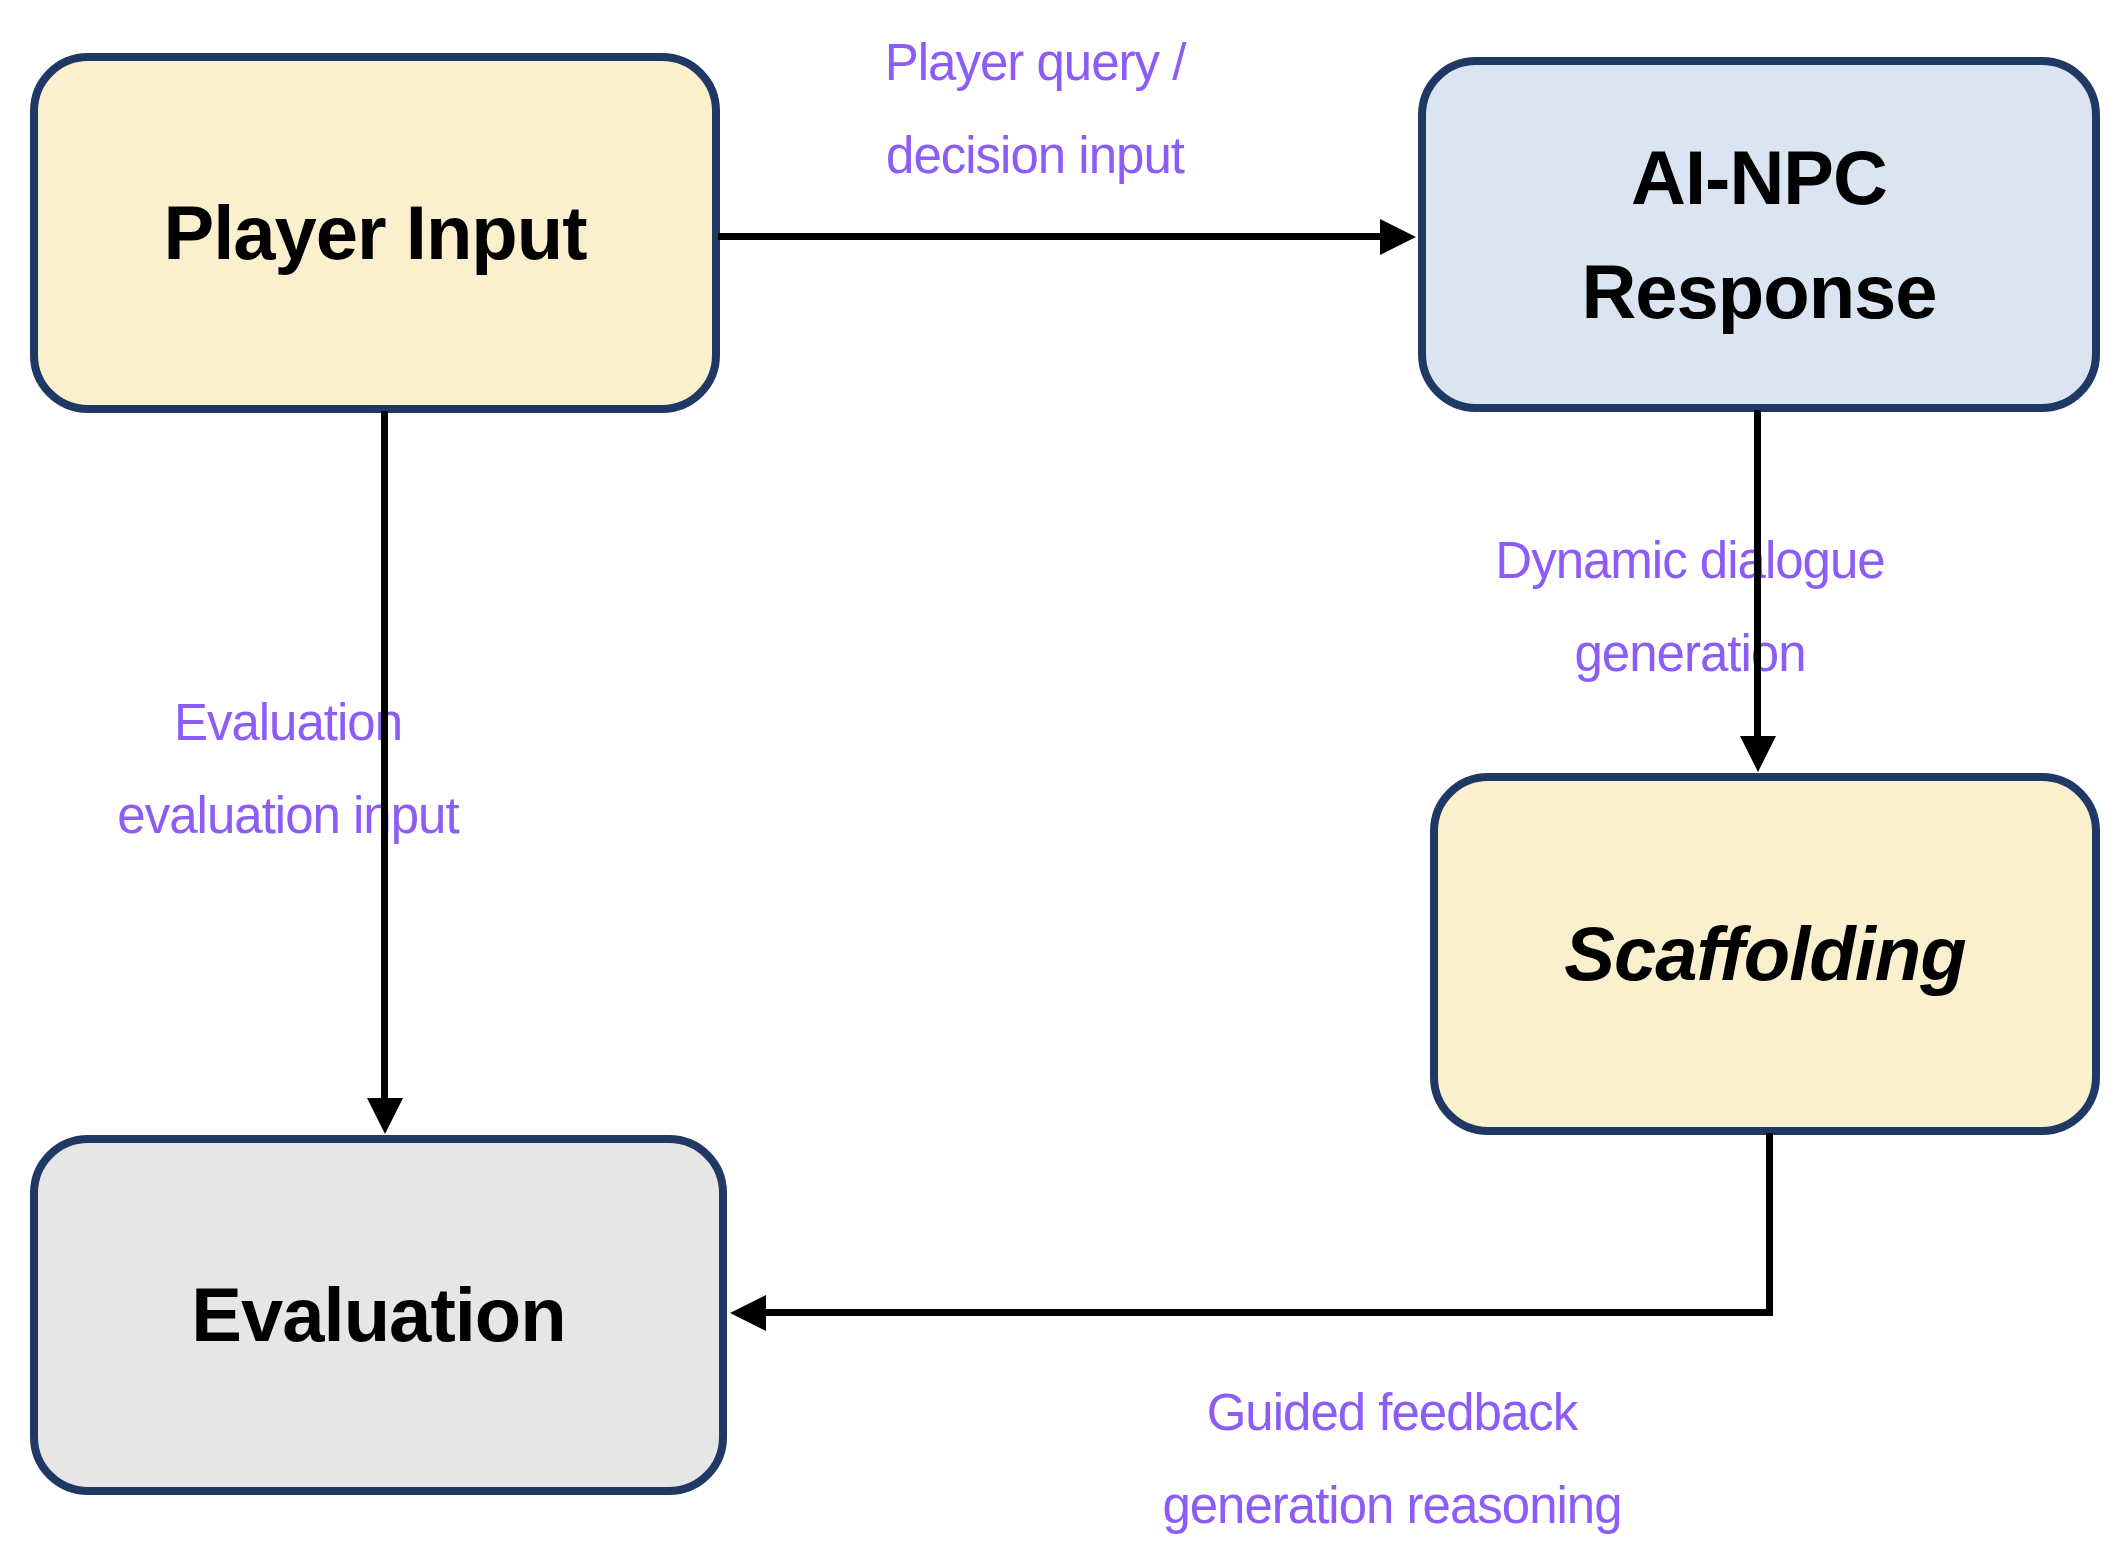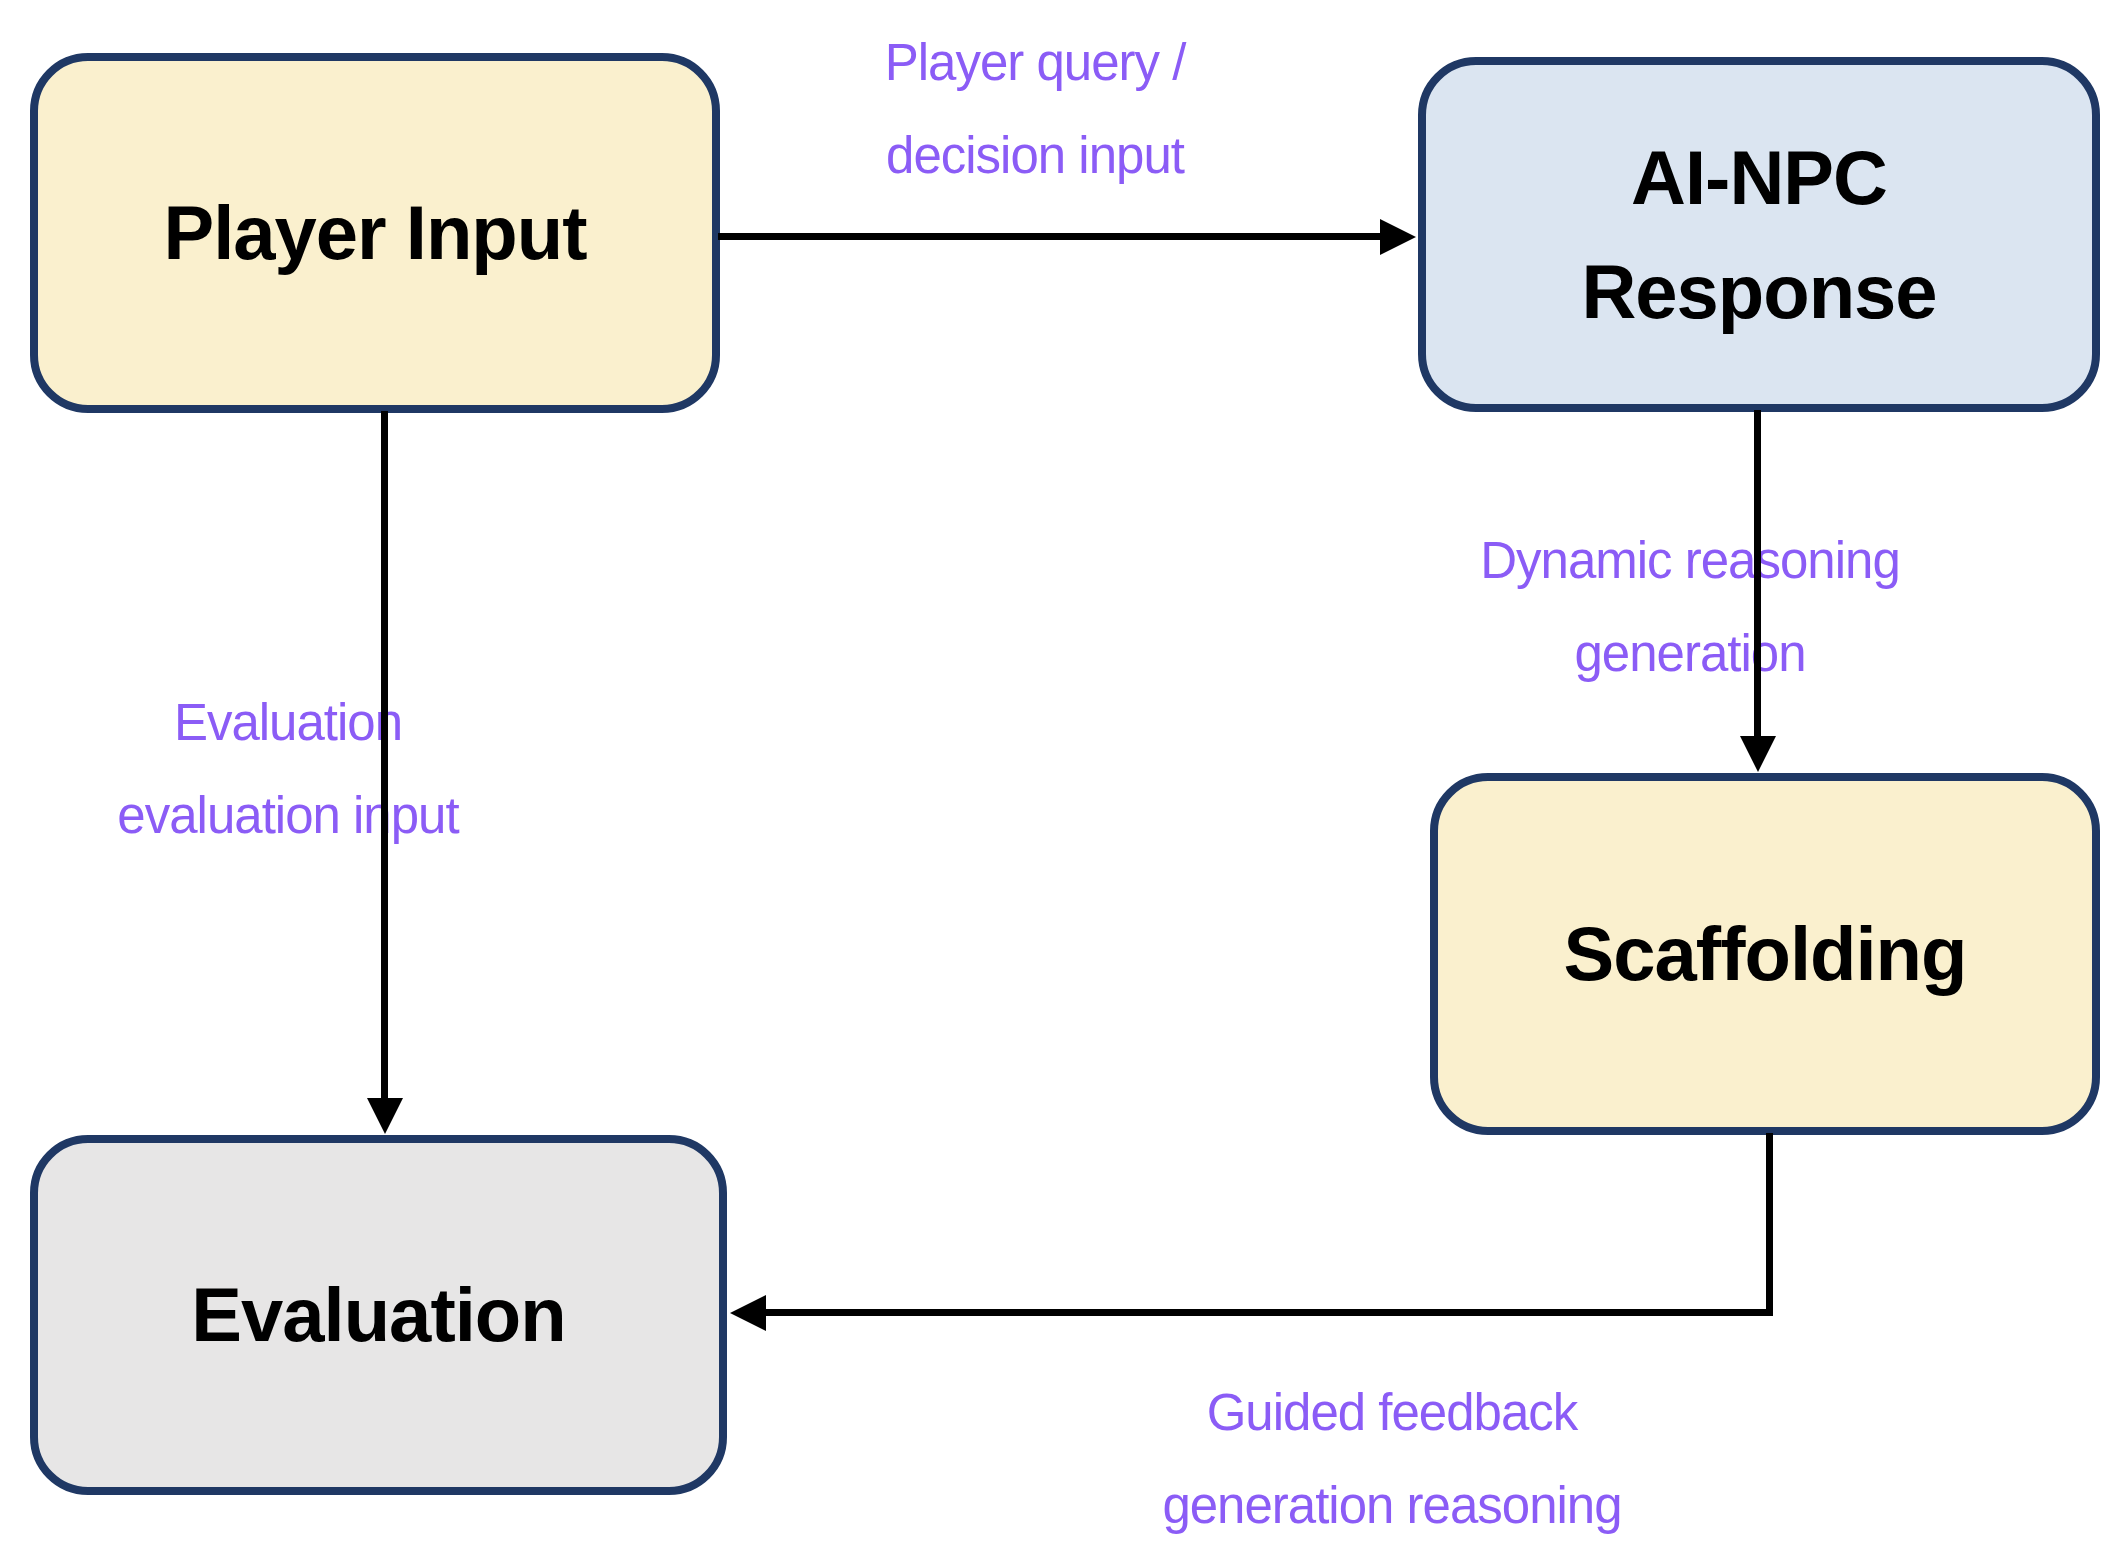--- a/index.html
+++ b/index.html
@@ -93,39 +93,39 @@
       <span>Response</span>
     </div>
   </div>
 
   <div class="node n-player-input" style="background-color: rgb(250, 240, 206); border-color: rgb(31, 56, 100);">
     <div class="node-label">
       <span>Player Input</span>
     </div>
   </div>
 
-  <div class="node n-scaffolding" style="background-color: rgb(250, 240, 206); border-color: rgb(31, 56, 100);">
+  <div class="node n-scaffolding" style="background-color: rgb(250, 240, 206); border-color: rgb(31, 56, 100); font-style: italic;">
     <div class="node-label">
       <span>Scaffolding</span>
     </div>
   </div>
 
   <div class="node n-evaluation" style="background-color: rgb(231, 230, 230); border-color: rgb(31, 56, 100);">
     <div class="node-label">
       <span>Evaluation</span>
     </div>
   </div>
 
   <div class="edge-label l-query">
     <span>Player query /</span>
     <span>decision input</span>
   </div>
 
   <div class="edge-label l-dialogue">
-    <span>Dynamic reasoning</span>
+    <span>Dynamic dialogue</span>
     <span>generation</span>
   </div>
 
   <div class="edge-label l-information">
     <span>Evaluation</span>
     <span>evaluation input</span>
   </div>
 
   <div class="edge-label l-feedback">
     <span>Guided feedback</span>

